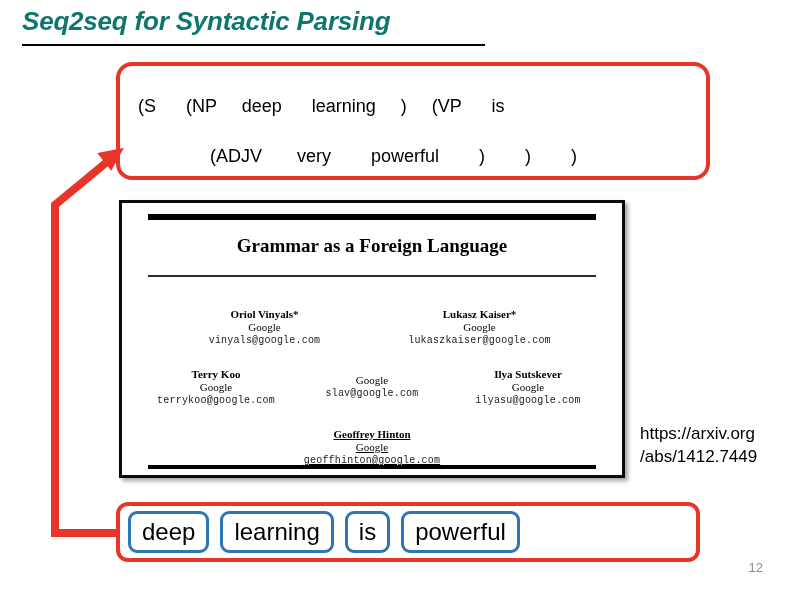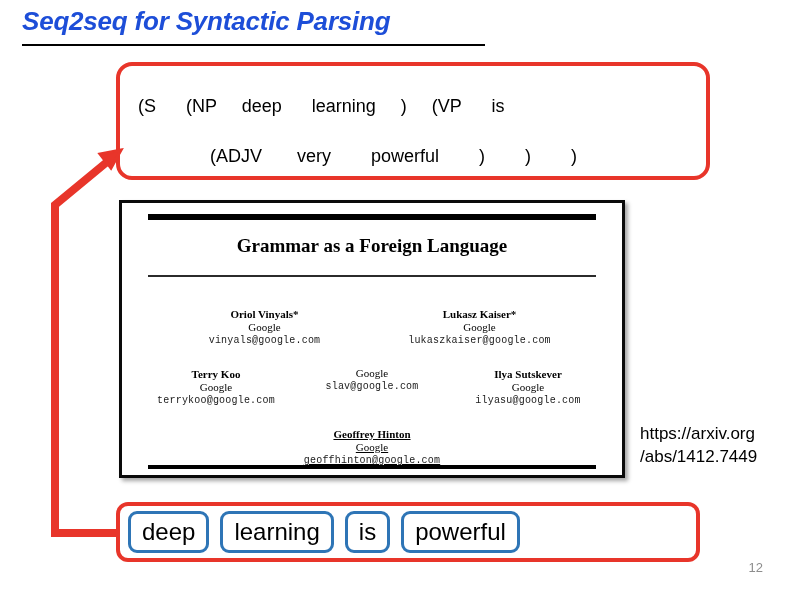--- a/index.html
+++ b/index.html
@@ -18,21 +18,21 @@
 
   
   #slide-title {
     position: absolute;
     left: 22px;
     top: 6px;
     font-size: 26px;
     font-weight: bold;
     font-style: italic;
     letter-spacing: -0.2px;
-    color: #1d4ed8;
+    color: #0f766e;
     white-space: nowrap;
   }
   #title-underline {
     position: absolute;
     left: 22px;
     top: 44px;
     width: 463px;
     height: 2px;
     background: #000000;
   }
@@ -109,21 +109,21 @@
     background: #000000;
   }
   .author-row {
     position: absolute;
     left: 0;
     width: 100%;
     display: flex;
     justify-content: center;
   }
   #author-row-1 { top: 104px; }
-  #author-row-2 { top: 164px; }
+  #author-row-2 { top: 164px; align-items: center; }
   #author-row-3 { top: 224px; text-decoration: underline; }
   #author-row-1 .author-cell { width: 215px; }
   #author-row-2 .author-cell { width: 156px; }
   #author-row-3 .author-cell { width: 215px; }
   .author-cell { text-align: center; }
   .author-name {
     font-size: 11px;
     font-weight: bold;
     color: #000000;
     line-height: 14px;

